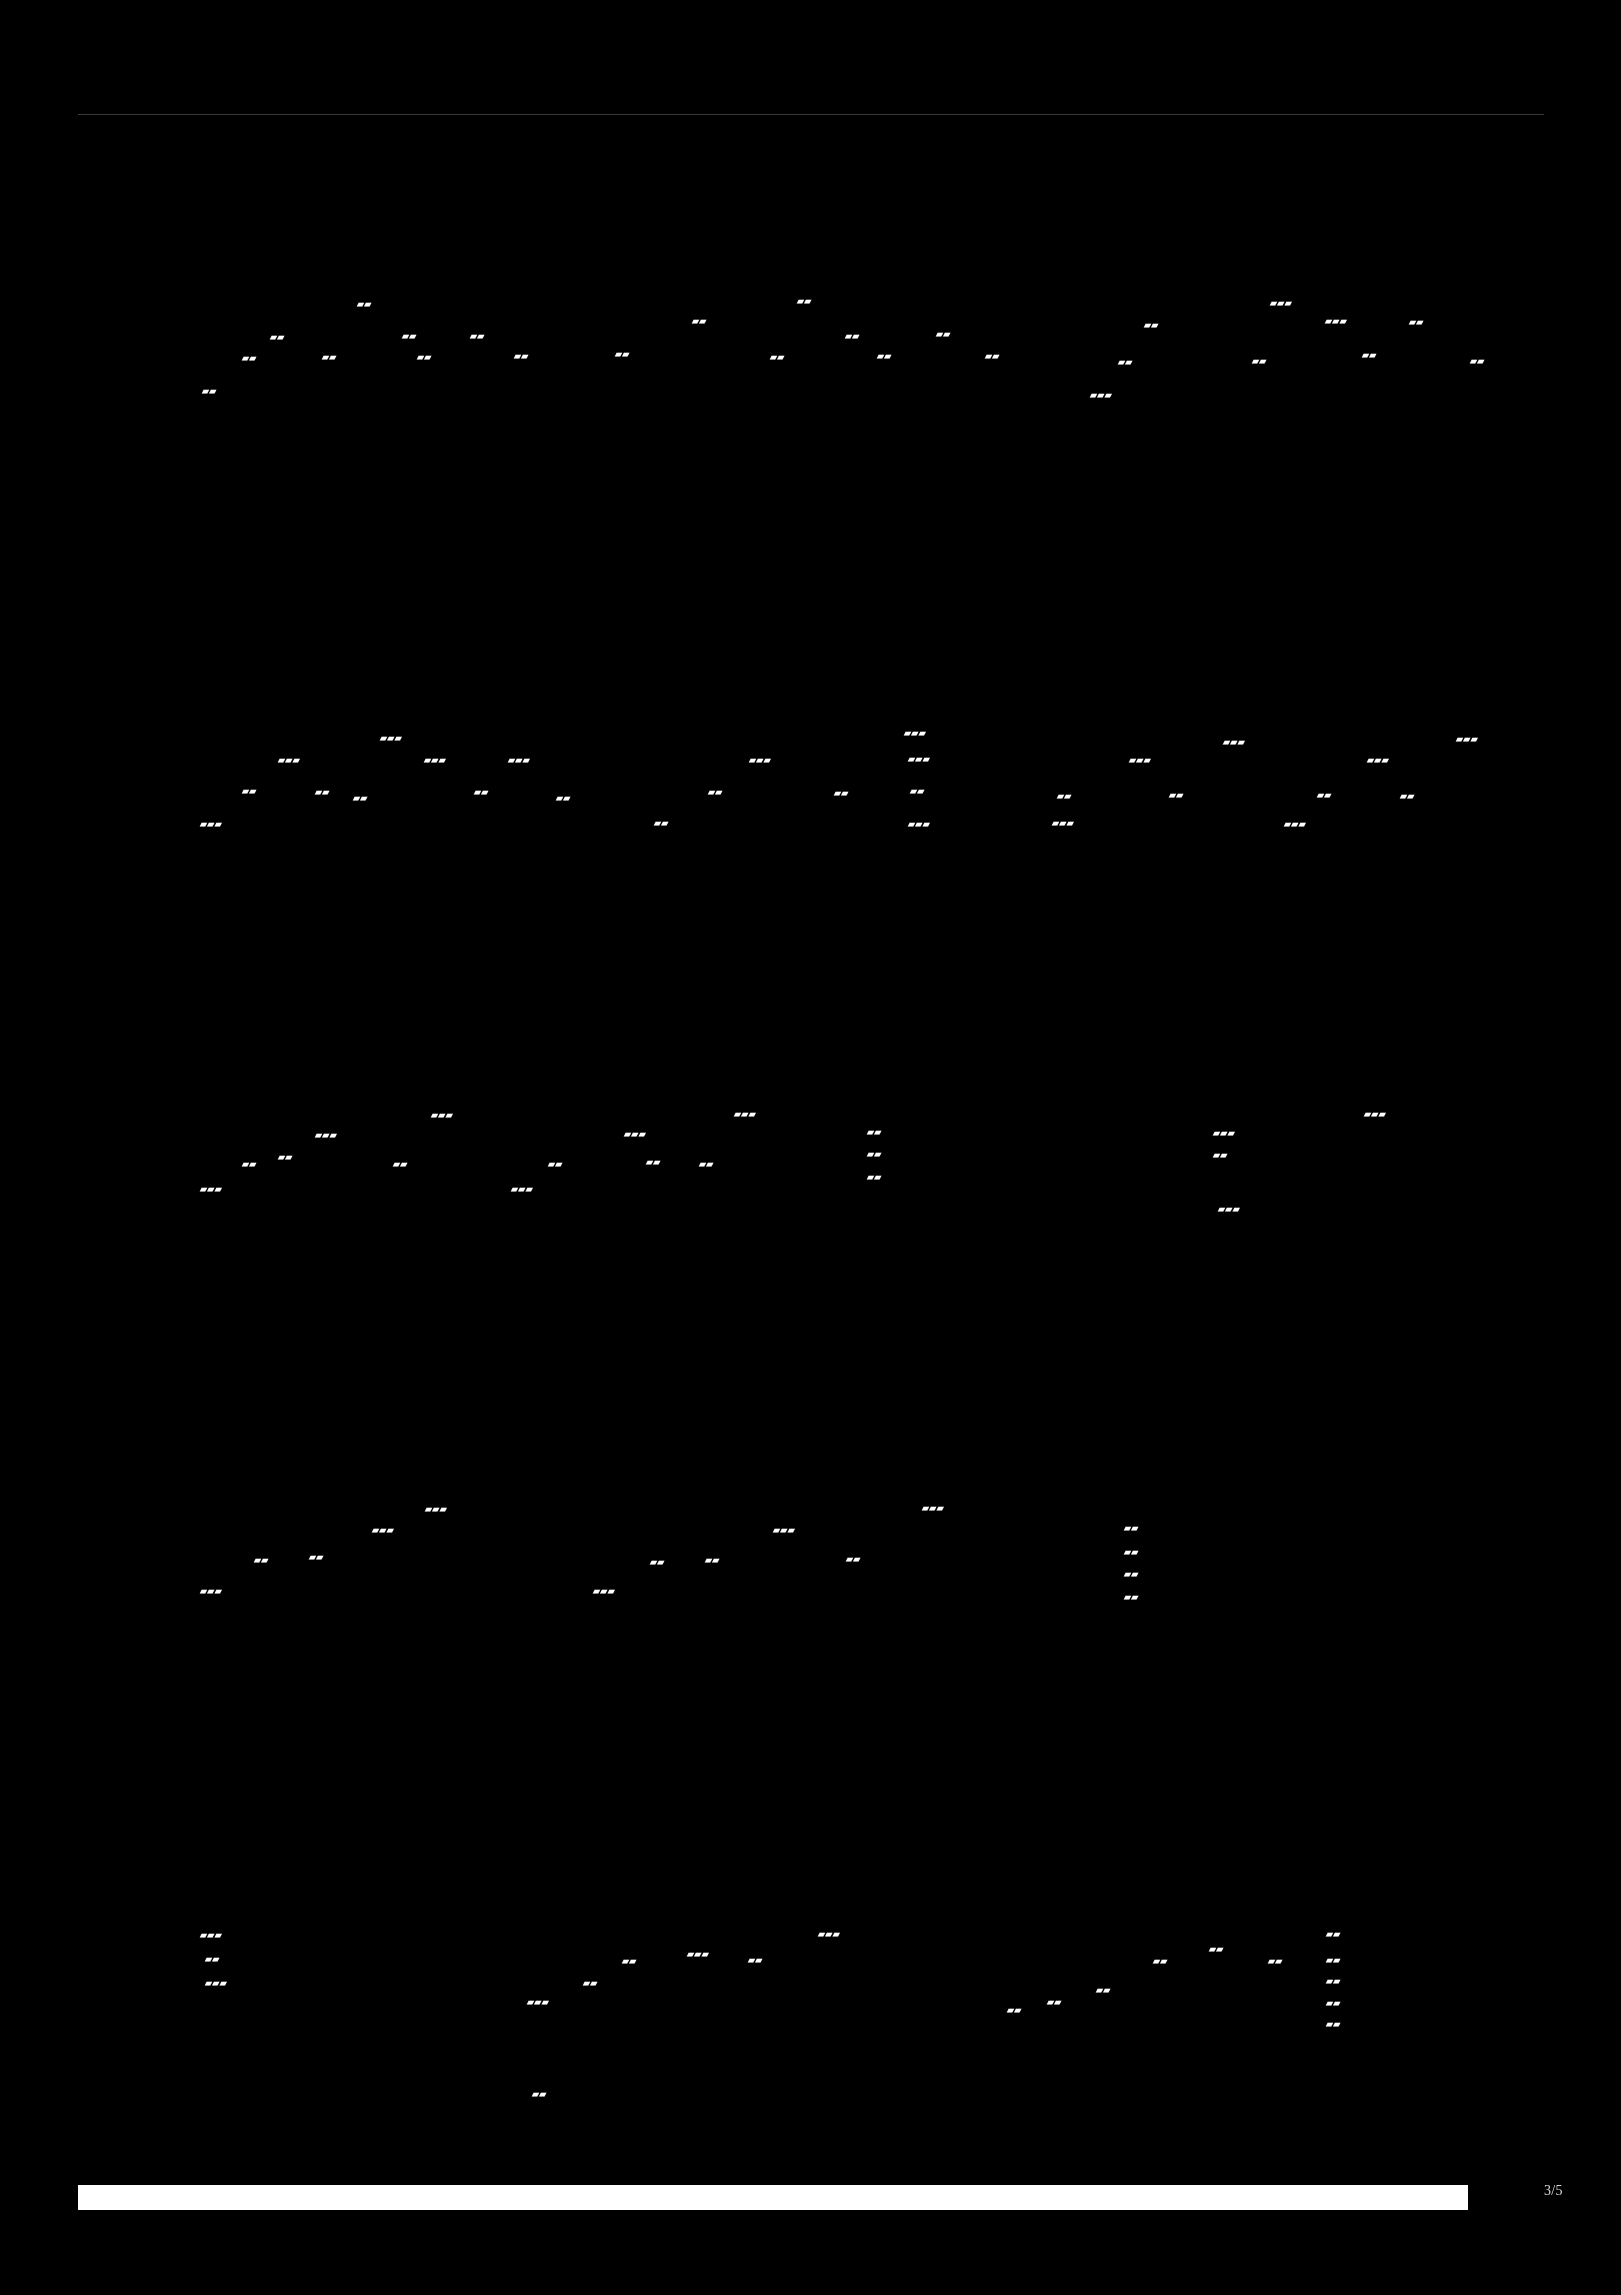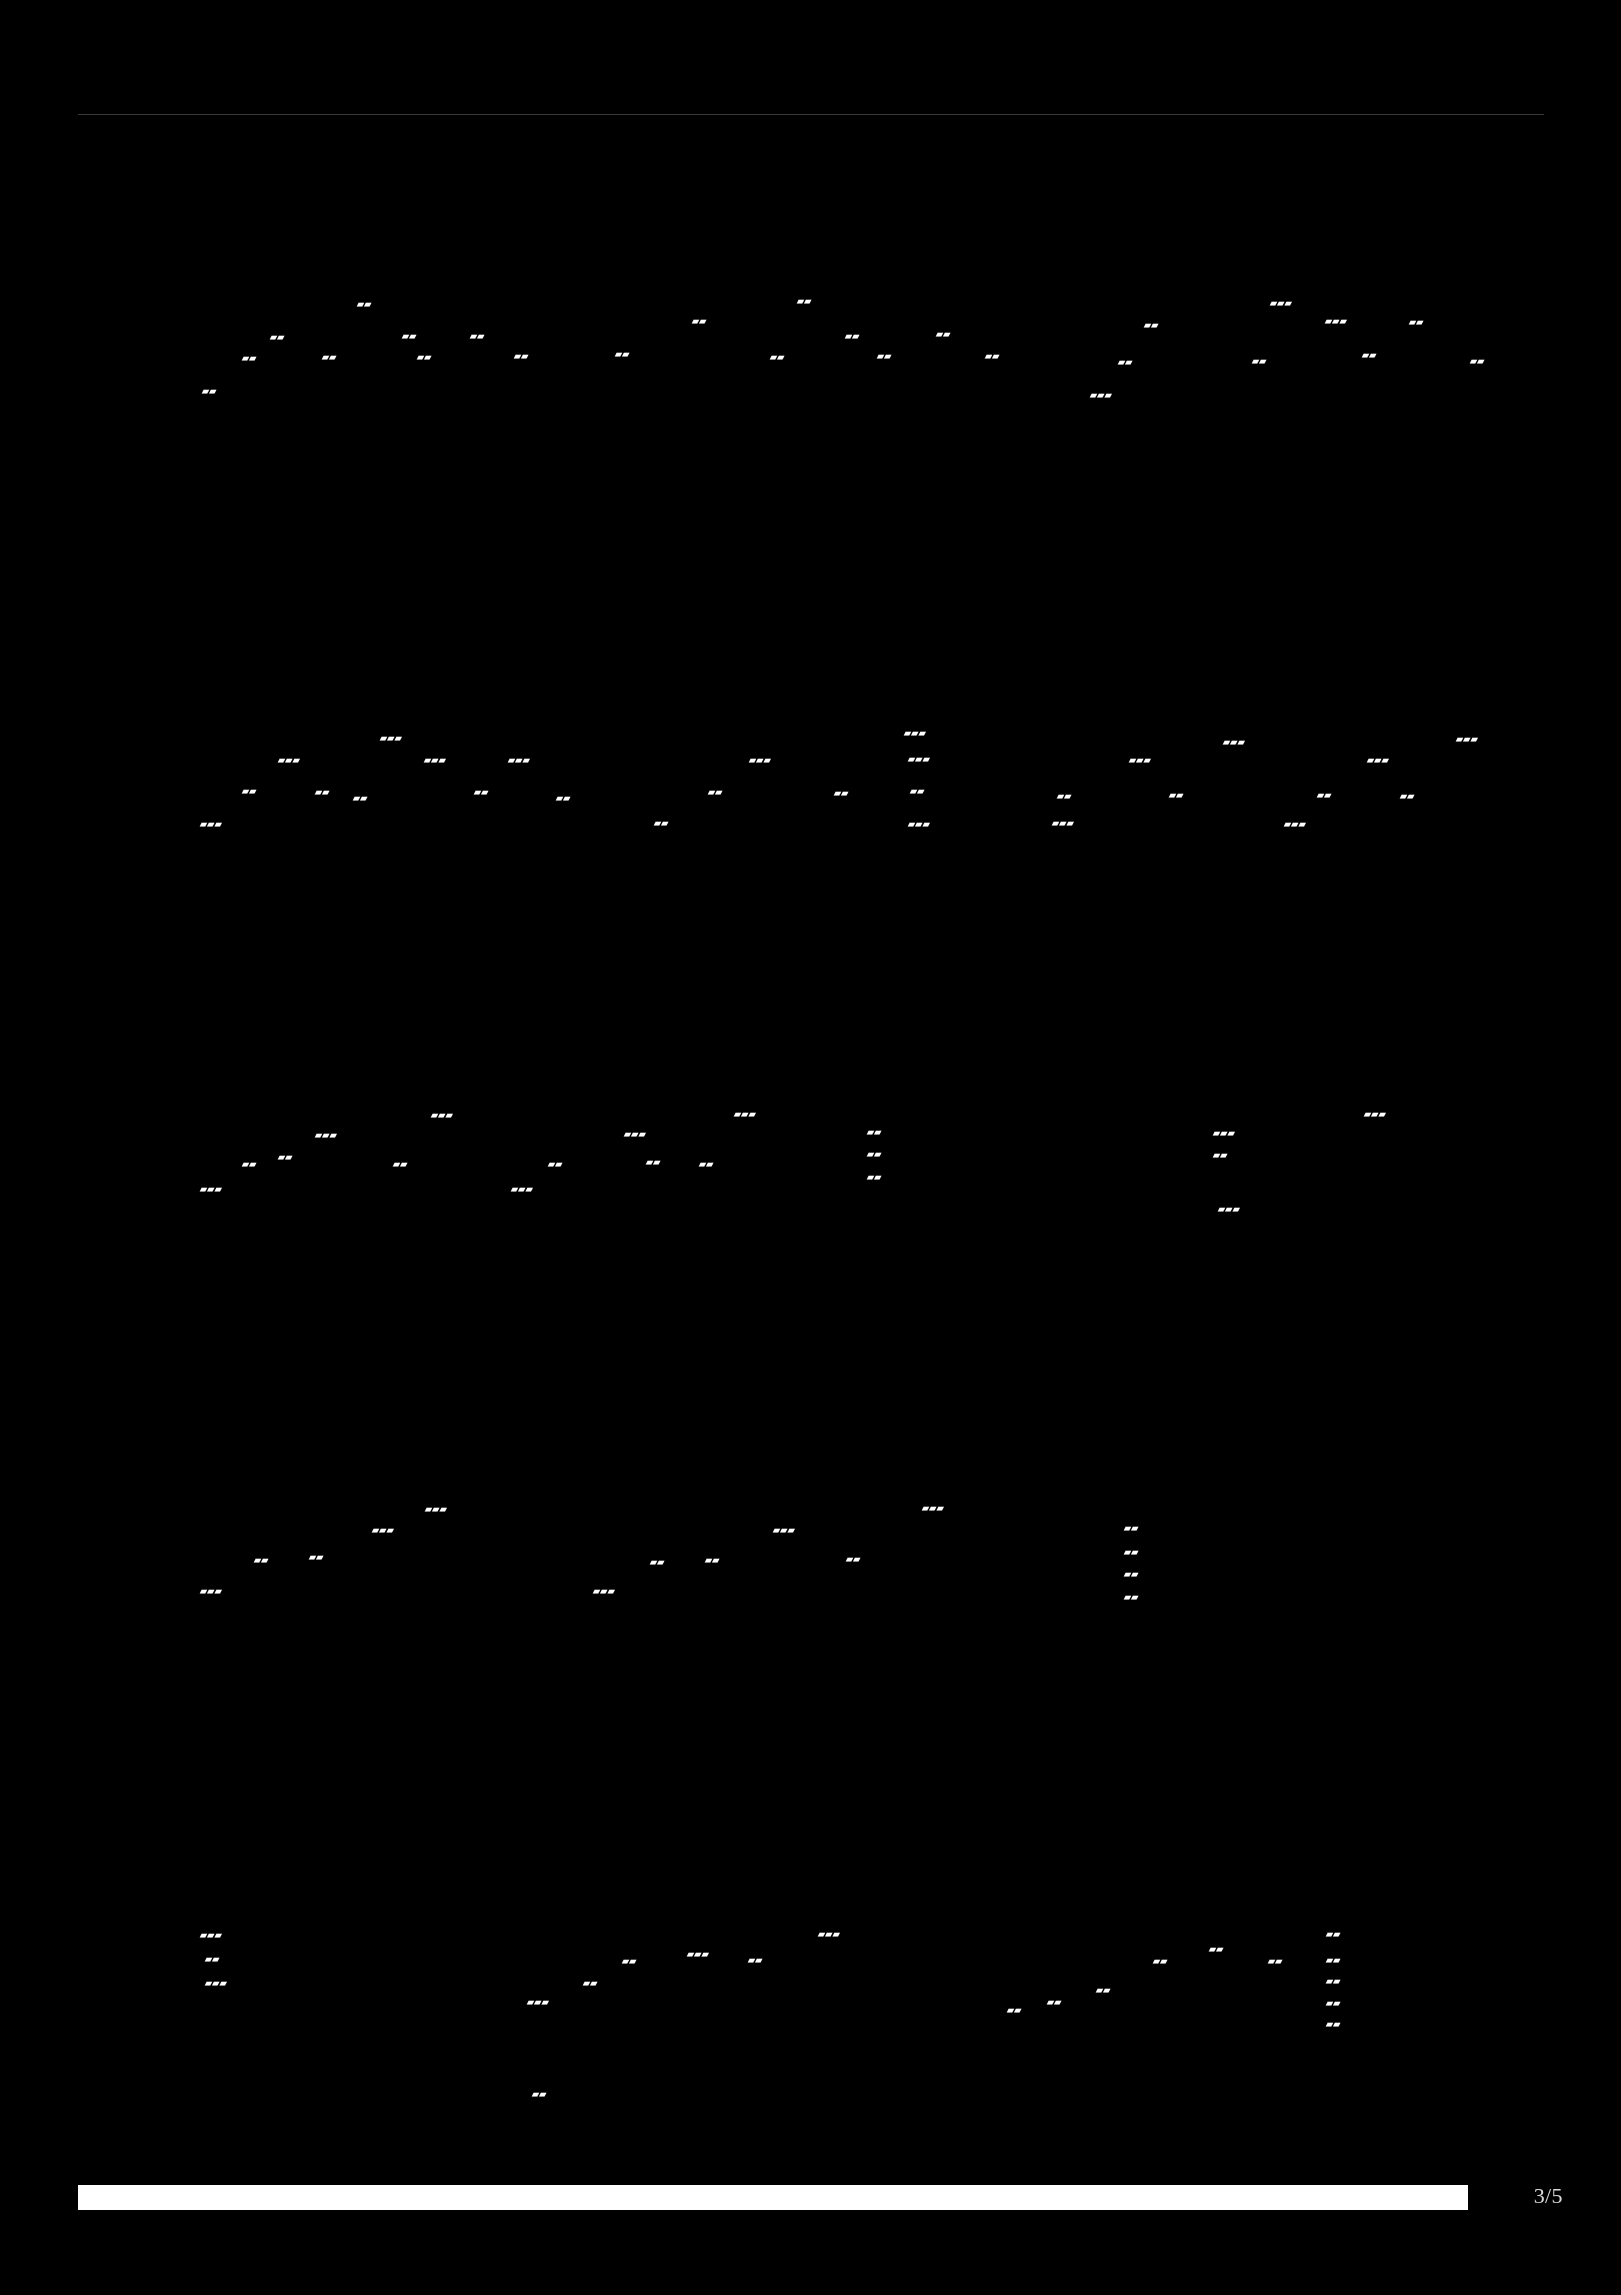--- a/index.html
+++ b/index.html
@@ -43,21 +43,21 @@
     top: 2185px;
     width: 1390px;
     height: 24.5px;
     background: #ffffff;
   }
 
   .page-number {
     position: absolute;
     right: 59px;
     top: 2183px;
-    font-size: 22px;
+    font-size: 14px;
     color: #d9d9d9;
     font-family: "Liberation Serif", serif;
     letter-spacing: 0.4px;
   }
 
   
   .frag {
     position: absolute;
     color: #ffffff;
     font-family: "Liberation Sans", sans-serif;

